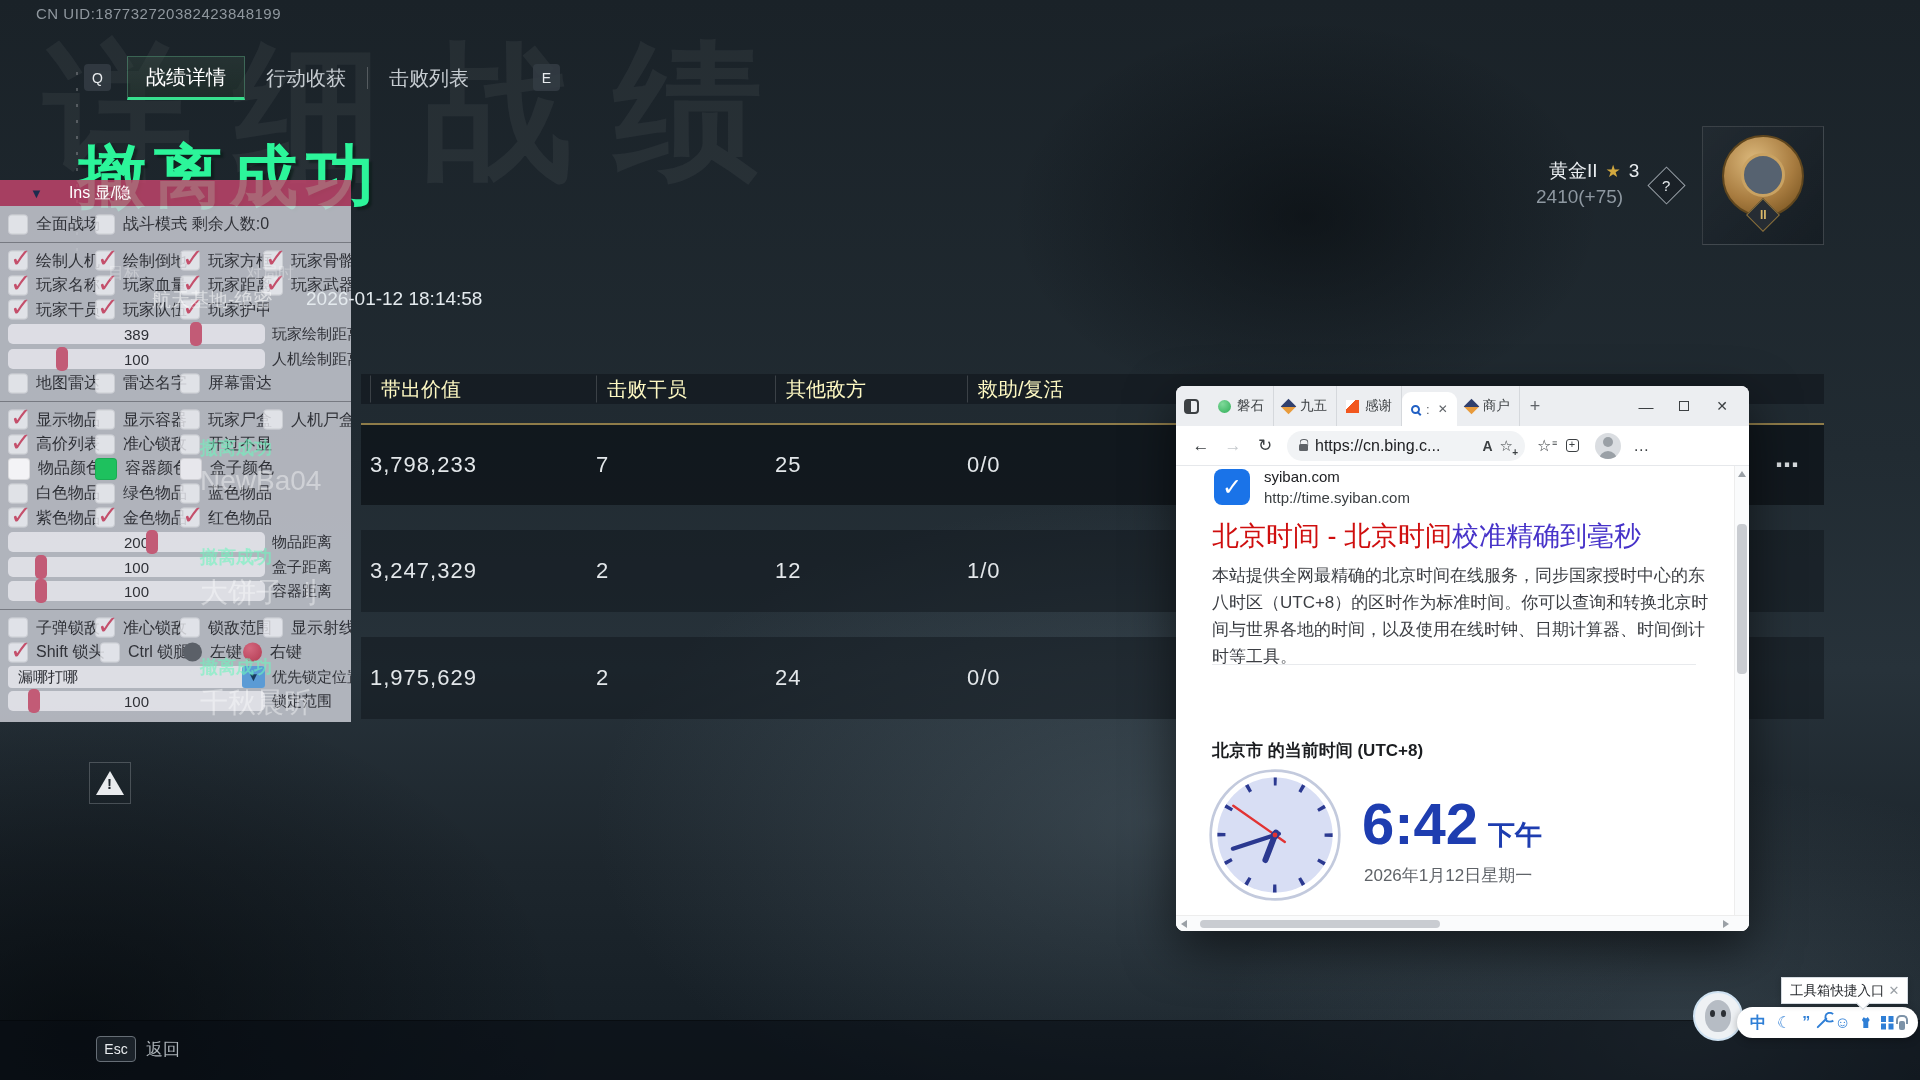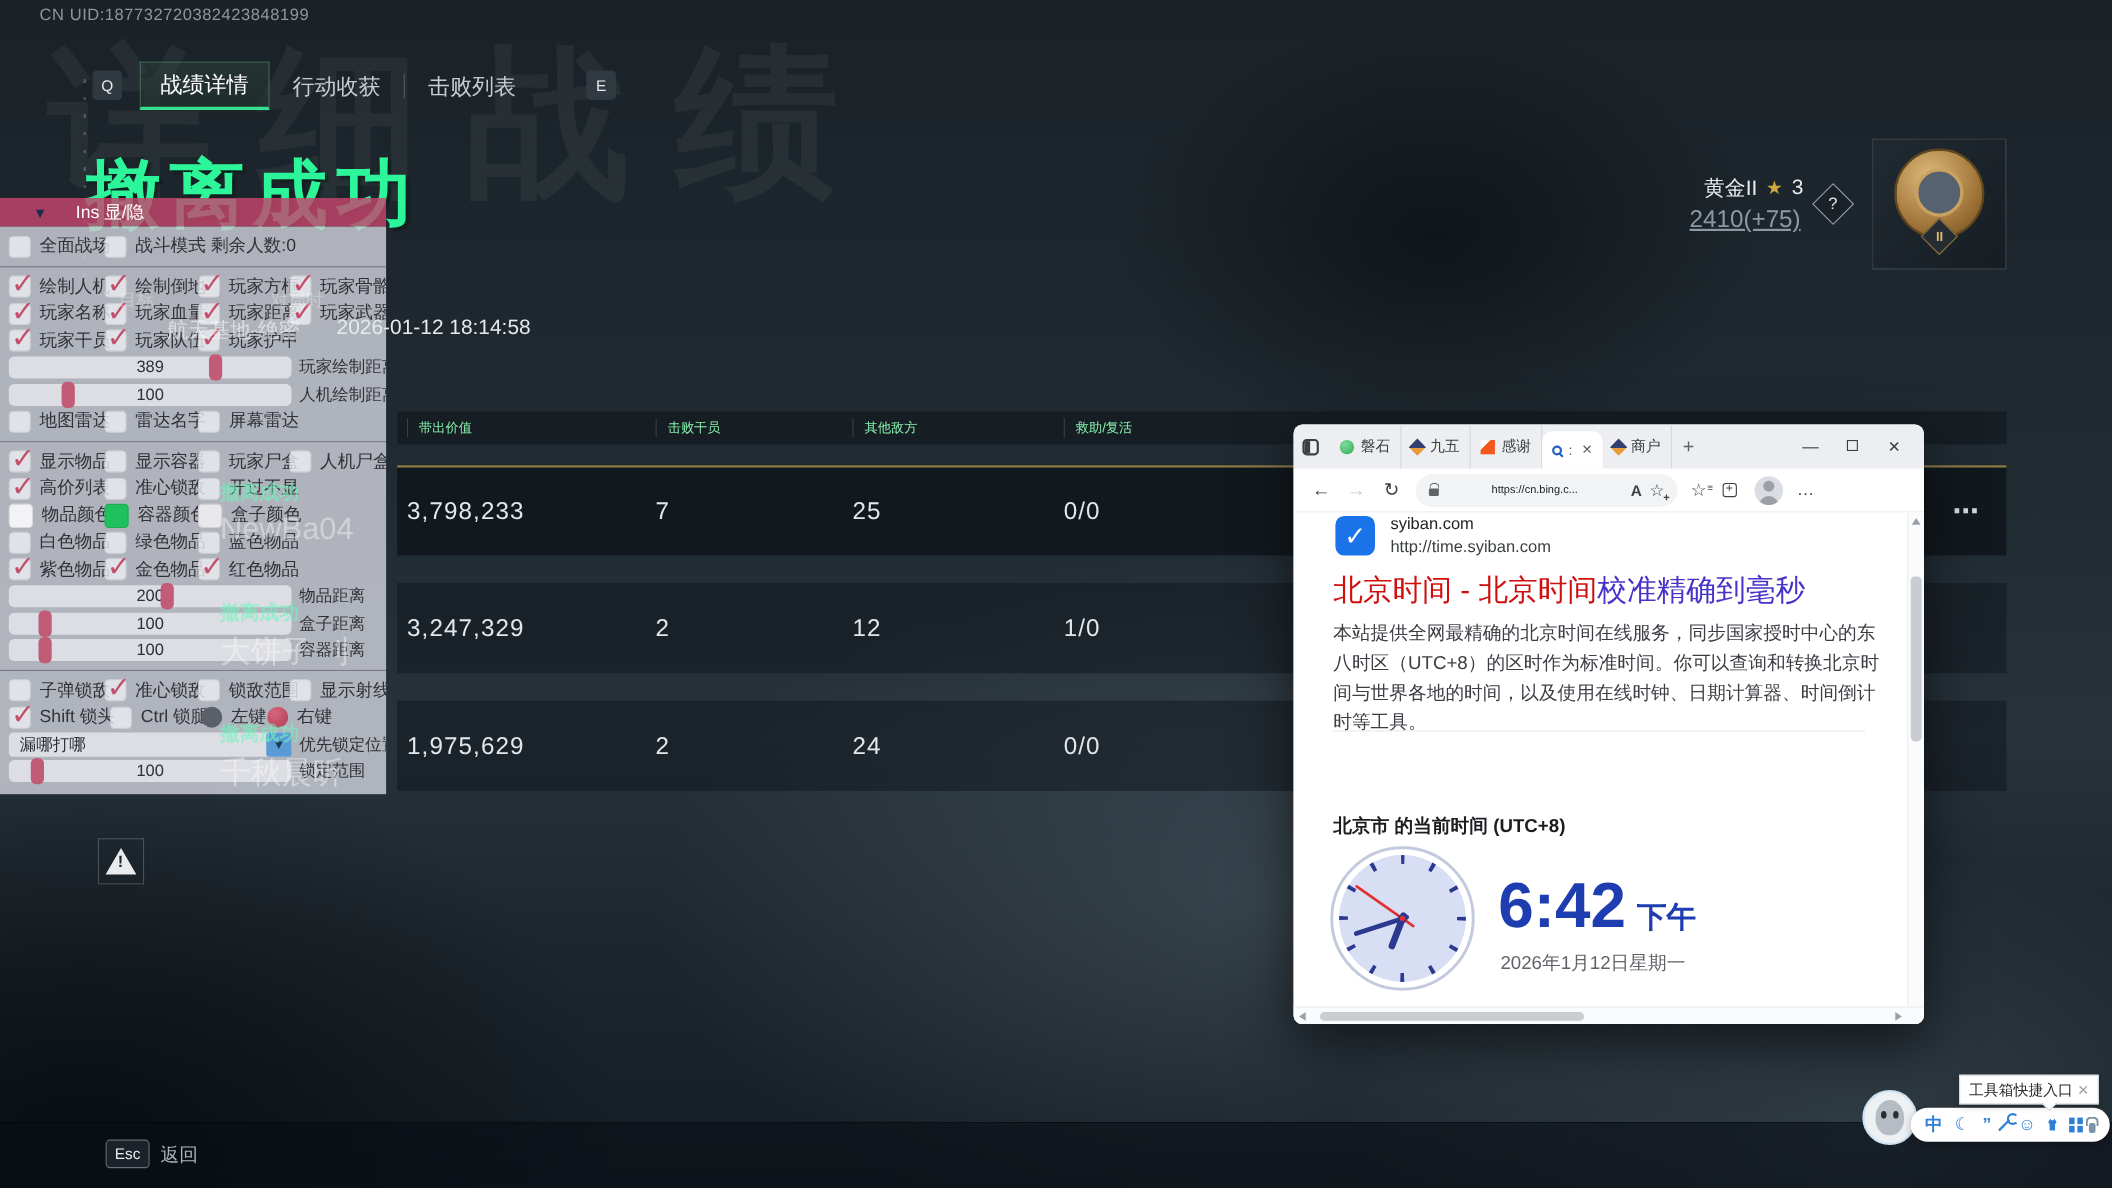--- a/index.html
+++ b/index.html
@@ -23,33 +23,33 @@
   .game-tabs{left:127px;top:56px;height:44px;display:flex;align-items:stretch;z-index:3;}
   .gtab{width:122px;display:flex;align-items:center;justify-content:center;font-size:20px;color:#c6ccd1;cursor:pointer;}
   .gtab.active{width:118px;background:linear-gradient(180deg,rgba(56,78,68,0.35),rgba(32,50,42,0.6));border:1px solid rgba(110,205,160,0.35);border-bottom:3px solid #37e08e;color:#fff;font-weight:400;}
   .gtab-sep{width:1px;background:rgba(255,255,255,0.22);margin:11px 0;}
   .result-title{left:78px;top:132px;font-size:68px;font-weight:900;color:#2cf59a;letter-spacing:8px;text-shadow:3px 3px 2px rgba(0,25,15,0.45);z-index:20;white-space:nowrap;}
   .match-time{left:306px;top:288px;font-size:19px;color:#e4eaee;z-index:33;}
 
   
   .rank-tier{left:1549px;top:158px;display:flex;align-items:center;gap:8px;font-size:19px;color:#e9edf0;z-index:3;}
   .rank-star{color:#d2a83f;font-size:17px;}
-  .rank-score{left:1536px;top:186px;font-size:22px;color:#8e98a1;z-index:3;text-decoration:underline;}
+  .rank-score{left:1536px;top:186px;font-size:19px;color:#8e98a1;z-index:3;}
   .rank-help{left:1653px;top:172px;width:27px;height:27px;border:1px solid #98a0a7;transform:rotate(45deg);background:rgba(24,30,36,0.55);z-index:3;}
   .rank-help span{transform:rotate(-45deg);font-size:15px;color:#e4e8eb;}
   .emblem-box{left:1702px;top:126px;width:122px;height:119px;border:1px solid rgba(255,255,255,0.14);background:linear-gradient(135deg,rgba(44,52,60,0.35),rgba(14,20,26,0.5));z-index:3;}
   .medal{width:82px;height:82px;border-radius:50%;margin:8px auto 0;border:2px solid #5f461e;
     background:radial-gradient(circle at 38% 30%,#dcb97c,#a87c40 55%,#76521f 92%);}
   .medal .inner{width:44px;height:44px;border-radius:50%;margin:16px auto;background:#566270;border:3px solid #c9a262;}
   .medal-banner{width:24px;height:24px;transform:rotate(45deg);background:#262c33;border:1px solid #8a6f3a;margin:-14px auto 0;position:relative;z-index:2;}
   .medal-banner span{transform:rotate(-45deg);color:#d9b86a;font-size:12px;font-weight:700;}
 
   
   .results-header{left:361px;top:374px;width:1463px;height:30px;background:rgba(22,28,35,0.92);z-index:5;}
-  .tcol{position:absolute;top:50%;transform:translateY(-50%);font-size:12px;color:#86efac;padding-left:10px;border-left:1px solid rgba(255,255,255,0.16);white-space:nowrap;}
+  .tcol{position:absolute;top:50%;transform:translateY(-50%);font-size:20px;color:#fef9c3;padding-left:10px;border-left:1px solid rgba(255,255,255,0.16);white-space:nowrap;}
   .c0{left:9px;} .c1{left:235px;} .c2{left:414px;} .c3{left:606px;}
   .results-rows{left:361px;top:423px;width:1463px;z-index:5;}
   .trow{position:relative;height:82px;margin-bottom:25px;background:rgba(16,22,28,0.5);}
   .trow.selected{background:rgba(10,14,18,0.64);border-top:2px solid #8f7c49;}
   .tval{position:absolute;top:50%;transform:translateY(-50%);font-size:22px;color:#e3e7ea;letter-spacing:1px;white-space:nowrap;}
   .trow-more{position:absolute;left:1414px;top:50%;transform:translateY(-50%);font-size:24px;color:#d6dadd;font-weight:700;letter-spacing:2px;cursor:pointer;}
 
   
   .menu{left:0;top:180px;width:351px;z-index:30;}
   .menu-header{height:26px;background:rgba(196,70,108,0.82);display:flex;align-items:center;}
@@ -109,21 +109,21 @@
   .b-controls{margin-left:auto;display:flex;align-items:center;}
   .b-controls .wc{width:38px;text-align:center;color:#3c4043;cursor:pointer;}
   .bc-min{font-size:15px;} .bc-close{font-size:14px;}
   .bc-max i{display:inline-block;width:10px;height:10px;border:1.5px solid #3c4043;}
   .b-nav{height:40px;background:#fff;display:flex;align-items:center;padding:0 10px;gap:2px;border-bottom:1px solid #e6e8eb;}
   .bn-btn{width:30px;text-align:center;font-size:17px;color:#3c4043;cursor:pointer;}
   .bn-fwd{color:#c4c8cc;}
   .b-url{width:238px;height:30px;background:#f1f3f5;border-radius:15px;display:flex;align-items:center;padding:0 12px;gap:7px;margin:0 5px;}
   .i-lock{width:9px;height:7px;background:#5f6368;border-radius:1.5px;position:relative;margin-top:4px;flex:none;}
   .i-lock::before{content:"";position:absolute;width:7px;height:6px;border:1.5px solid #5f6368;border-bottom:none;border-radius:4px 4px 0 0;left:50%;transform:translateX(-50%);top:-5px;}
-  .b-url-text{font-size:10px;color:#202124;white-space:nowrap;overflow:hidden;flex:1;text-align:center;}
+  .b-url-text{font-size:16px;color:#202124;white-space:nowrap;overflow:hidden;flex:1;}
   .bn-a{font-size:14px;color:#3c4043;font-weight:600;}
   .bn-star{font-size:15px;color:#3c4043;position:relative;cursor:pointer;}
   .bn-star .plus{position:absolute;right:-5px;bottom:-3px;font-size:10px;font-weight:700;}
   .bn-hub{font-size:16px;color:#3c4043;position:relative;margin:0 5px;cursor:pointer;}
   .bn-hub::after{content:"≡";position:absolute;right:-6px;top:2px;font-size:9px;}
   .bn-collect{width:13px;height:13px;border:1.6px solid #3c4043;border-radius:3px;position:relative;margin:0 8px;cursor:pointer;}
   .bn-collect::before{content:"+";position:absolute;font-size:11px;left:1.5px;top:-2.5px;color:#3c4043;}
   .bn-avatar{width:26px;height:26px;border-radius:50%;background:#dadde1;position:relative;overflow:hidden;margin:0 6px;cursor:pointer;}
   .bn-avatar::before{content:"";position:absolute;width:10px;height:10px;border-radius:50%;background:#9aa0a6;left:8px;top:4px;}
   .bn-avatar::after{content:"";position:absolute;width:18px;height:9px;border-radius:9px 9px 0 0;background:#9aa0a6;left:4px;bottom:-1px;}

